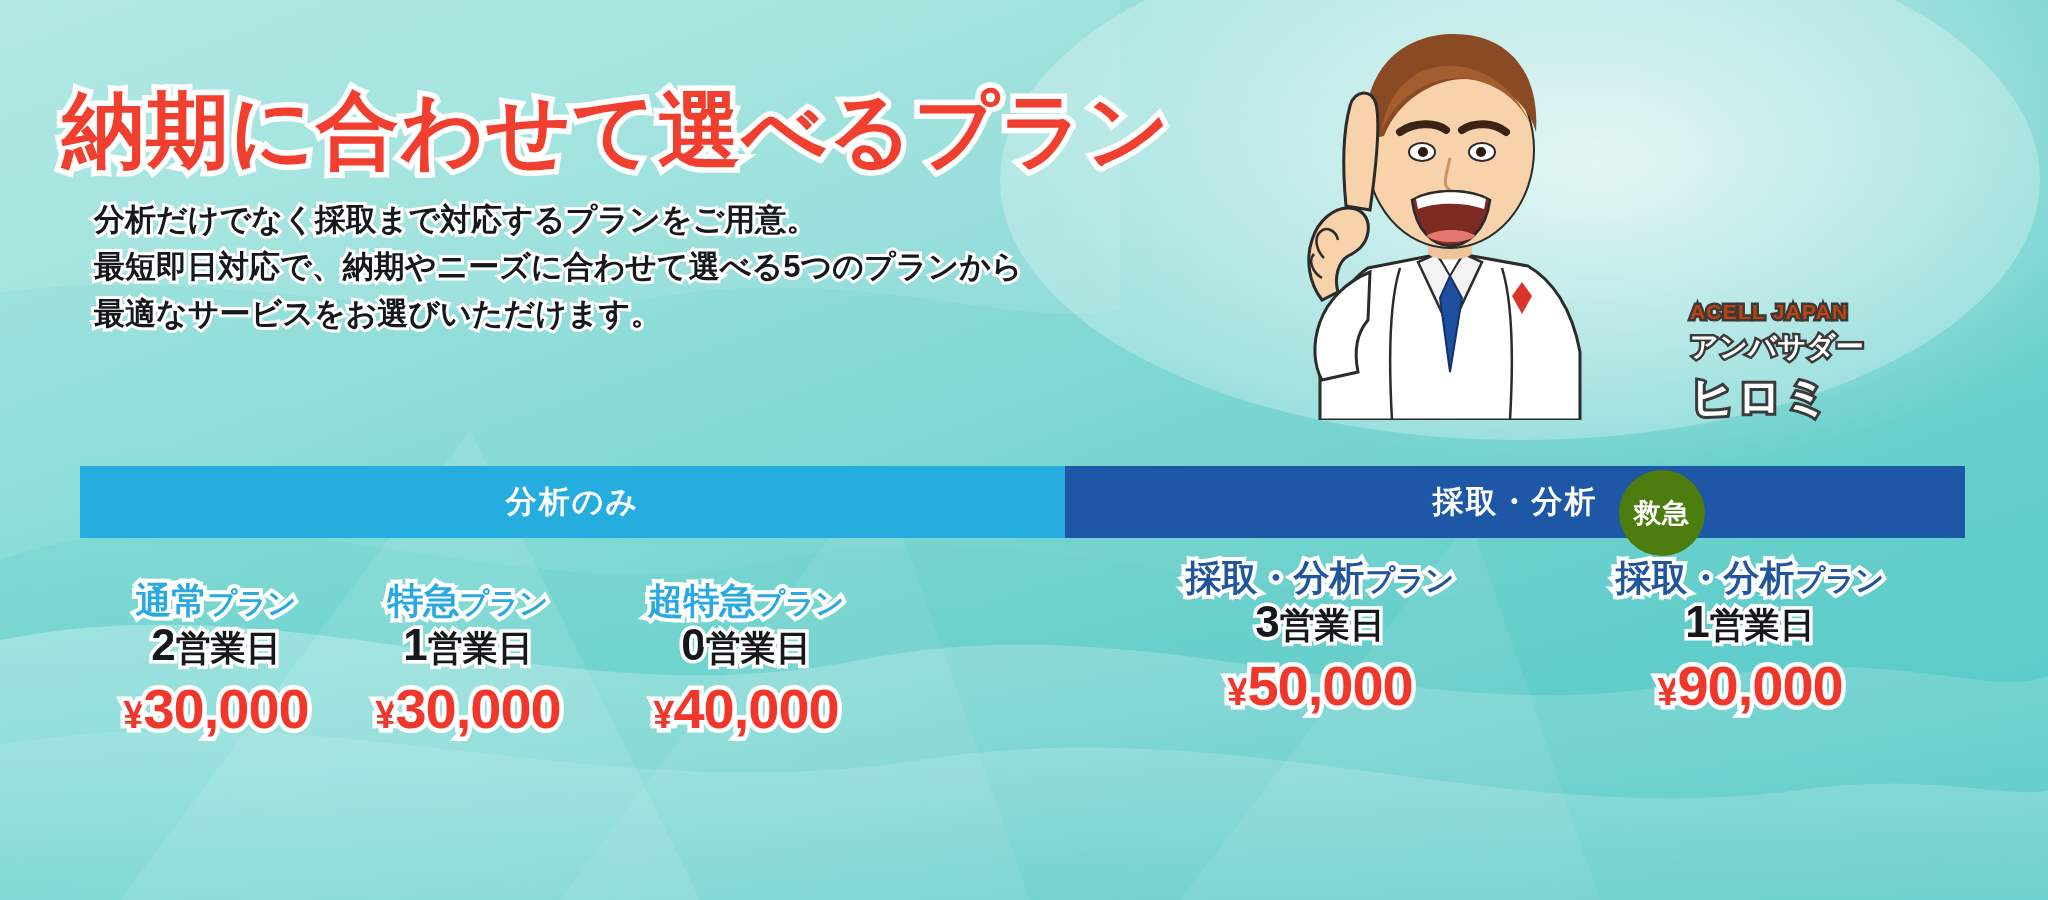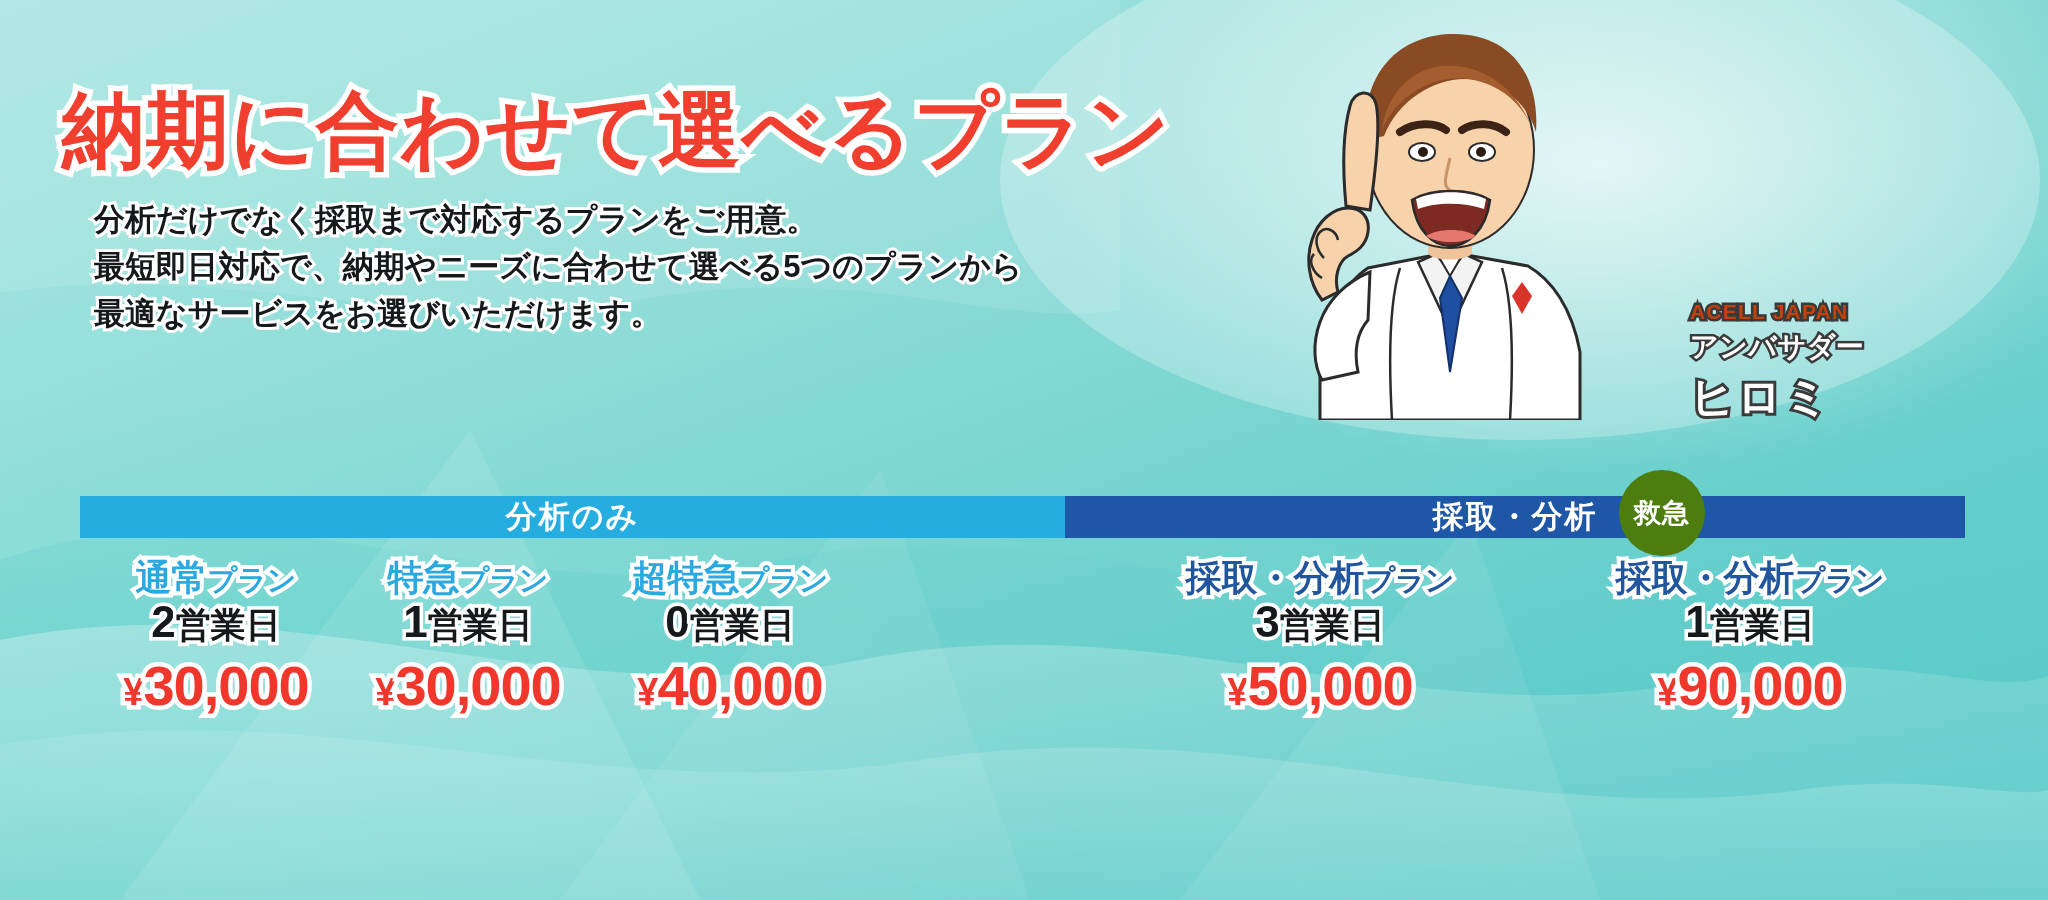--- a/index.html
+++ b/index.html
@@ -45,37 +45,37 @@
   .amb-role {
     font-size:28px; font-weight:bold; color:#ffffff; letter-spacing:0.5px; margin-top:4px;
     -webkit-text-stroke:5px #3a3a3a; paint-order:stroke fill; white-space:nowrap;
   }
   .amb-name {
     font-size:44px; font-weight:bold; color:#ffffff; letter-spacing:2px; margin-top:2px;
     -webkit-text-stroke:6px #3a3a3a; paint-order:stroke fill; white-space:nowrap;
   }
 
   
-  .segbar { position:absolute; left:80px; top:466px; width:1885px; height:72px; display:flex;align-items:flex-end; }
+  .segbar { position:absolute; left:80px; top:466px; width:1885px; height:72px; display:flex; }
   .seg {
     display:flex; align-items:center; justify-content:center;
     font-size:31px; font-weight:bold; color:#ffffff; letter-spacing:2px;
   }
   .seg-left  { width:985px; background:#25addf; }
   .seg-right { width:900px; background:#1d57a5; }
 
   
   .plans { position:absolute; left:0; top:560px; width:2048px; height:300px; }
   .plan { position:absolute; top:0; text-align:center; }
   .plan-title {
     font-size:36px; font-weight:bold; white-space:nowrap; line-height:1;
     -webkit-text-stroke:8px #ffffff; paint-order:stroke fill;
   }
   .plan-title .suffix { font-size:29px; }
-  .plan-title.light { color:#2aa9e0; }
+  .plan-title.light { color:#2aa9e0;margin-top:23px; }
   .plan-title.dark  { color:#21559c; }
   .plan-days {
     margin-top:4px; font-size:35px; font-weight:bold; color:#16191b;
     white-space:nowrap; line-height:1;
     -webkit-text-stroke:7px #ffffff; paint-order:stroke fill;
   }
   .plan-days .num { font-size:44px; }
   .plan-price {
     margin-top:14px; font-size:56px; font-weight:bold; color:#f0372b;
     white-space:nowrap; line-height:1; letter-spacing:-1px;
@@ -196,21 +196,21 @@
       <span>特急</span><span class="suffix">プラン</span>
     </div>
     <div class="plan-days">
       <span class="num">1</span><span>営業日</span>
     </div>
     <div class="plan-price">
       <span class="yen">¥</span><span>30,000</span>
     </div>
   </div>
 
-  <div class="plan" style="left:540px; width:380px;">
+  <div class="plan" style="left:556px; width:380px;">
     <div class="plan-title light">
       <span>超特急</span><span class="suffix">プラン</span>
     </div>
     <div class="plan-days">
       <span class="num">0</span><span>営業日</span>
     </div>
     <div class="plan-price">
       <span class="yen">¥</span><span>40,000</span>
     </div>
   </div>

